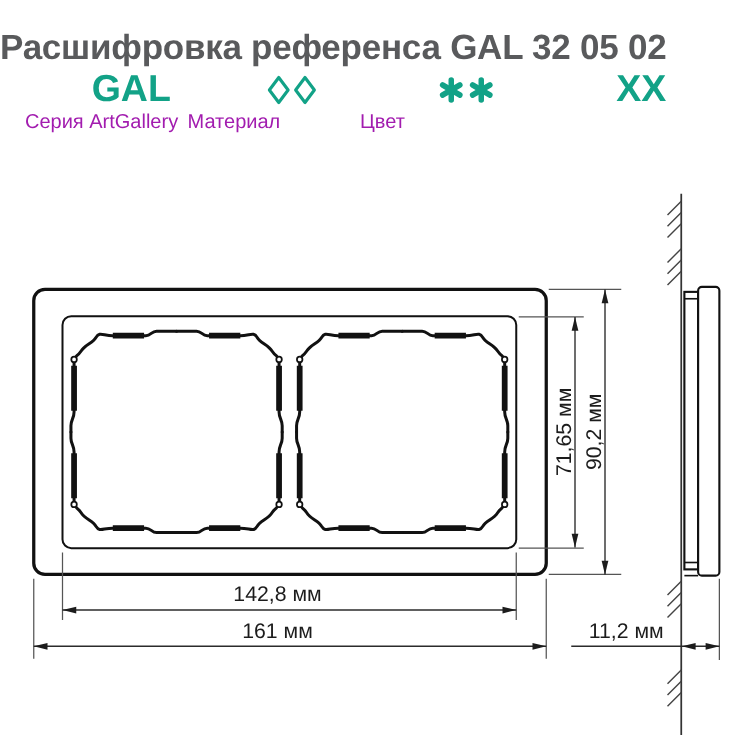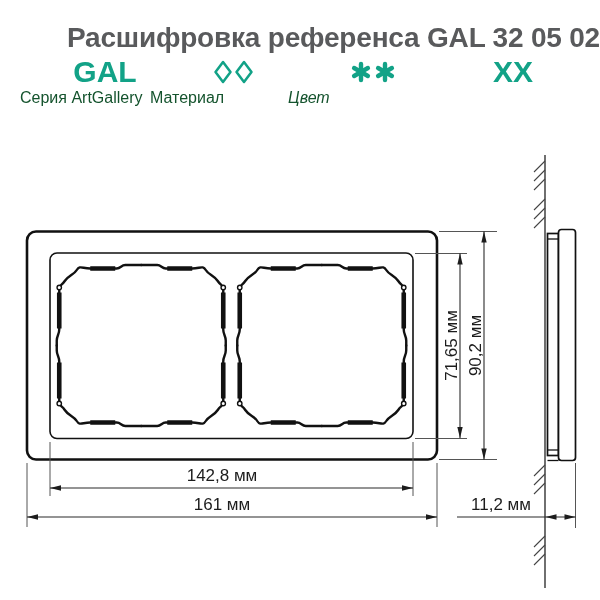--- a/index.html
+++ b/index.html
@@ -1,24 +1,24 @@
 <!DOCTYPE html>
 <html><head>
 <meta charset="utf-8">
 <style>
   html,body{margin:0;padding:0;background:#fff;}
   body{width:600px;height:600px;position:relative;overflow:hidden;
        font-family:"Liberation Sans",sans-serif;}
-  .title{position:absolute;left:0;right:0;top:22px;text-align:right;
+  .title{position:absolute;left:0;right:0;top:22px;text-align:left;
          font-size:28px;font-weight:bold;color:#595a5c;letter-spacing:-0.2px;}
   .code-col{position:absolute;top:56px;width:170px;}
   .code-glyph{height:32px;display:flex;align-items:center;justify-content:center;
               font-size:30px;font-weight:bold;color:#12a287;line-height:30px;}
-  .code-label{margin-top:1px;font-size:16px;color:#14532d;}
-  .col-1{left:20px;} .col-2{left:150px;} .col-3{left:288px;font-style:italic;} .col-4{left:428px;}
+  .code-label{margin-top:1px;font-size:16px;color:#a21caf;}
+  .col-1{left:20px;} .col-2{left:150px;} .col-3{left:288px;} .col-4{left:428px;}
   svg.drawing{position:absolute;left:0;top:0;}
   .dimtext{font-family:"Liberation Sans",sans-serif;font-size:17px;fill:#1c1c1c;}
 </style>
 </head>
 <body>
 
 <div class="title">Расшифровка референса GAL 32 05 02</div>
 
 <div class="code-col col-1">
   <div class="code-glyph">GAL</div>

